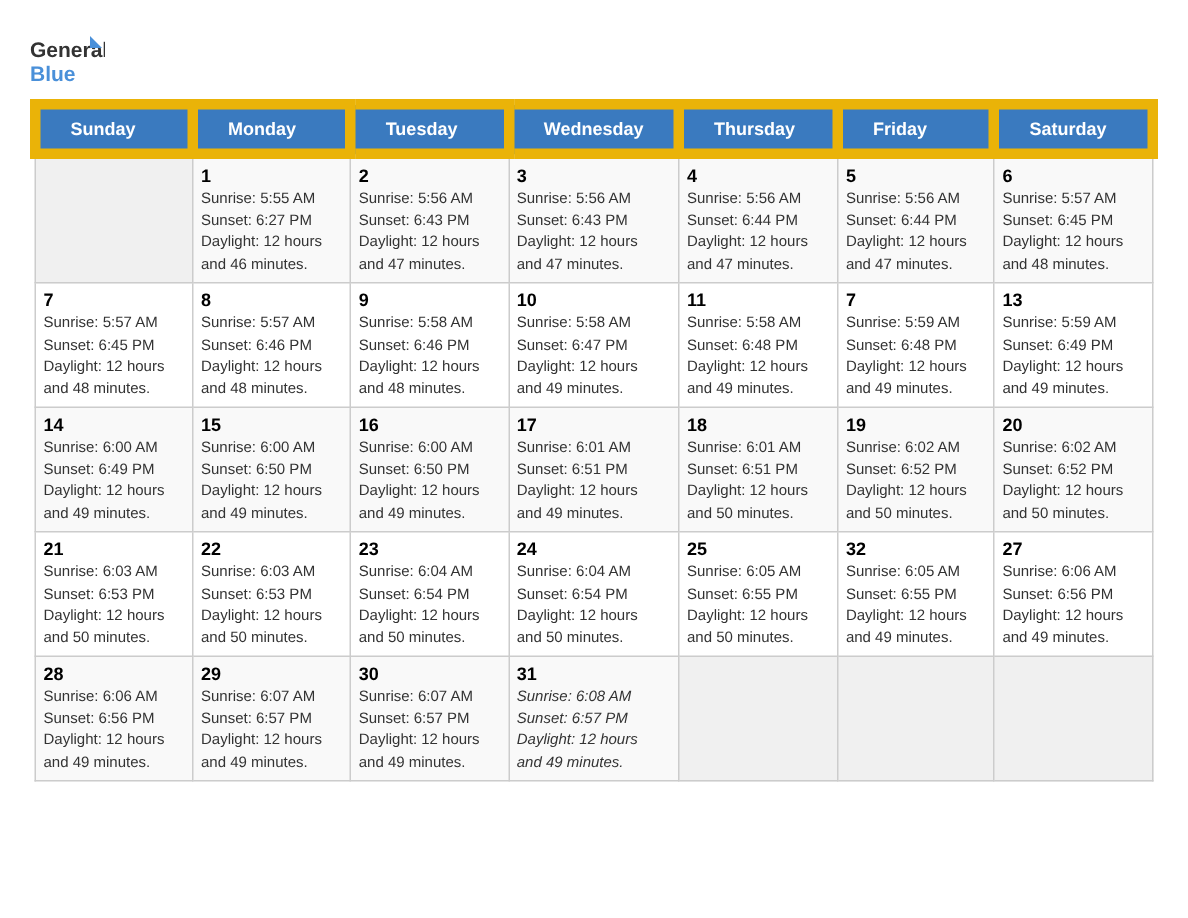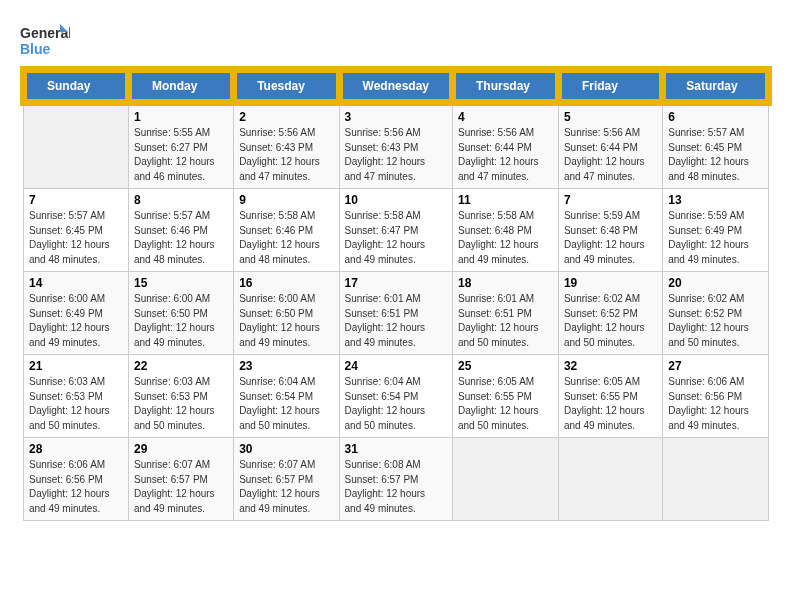--- a/index.html
+++ b/index.html
@@ -321,21 +321,21 @@
         </td>
         <td>
           <span class="day-num">30</span>
           <div class="cell-text" style="white-space: pre-line;">Sunrise: 6:07 AM
 Sunset: 6:57 PM
 Daylight: 12 hours
 and 49 minutes.</div>
         </td>
         <td>
           <span class="day-num">31</span>
-          <div class="cell-text" style="white-space: pre-line;">Sunrise: 6:08 AM
+          <div class="cell-text" style="white-space: pre-line; font-style: italic;">Sunrise: 6:08 AM
 Sunset: 6:57 PM
 Daylight: 12 hours
 and 49 minutes.</div>
         </td>
         <td class="empty"></td>
         <td class="empty"></td>
         <td class="empty"></td>
       </tr>
     </tbody>
 </table>

